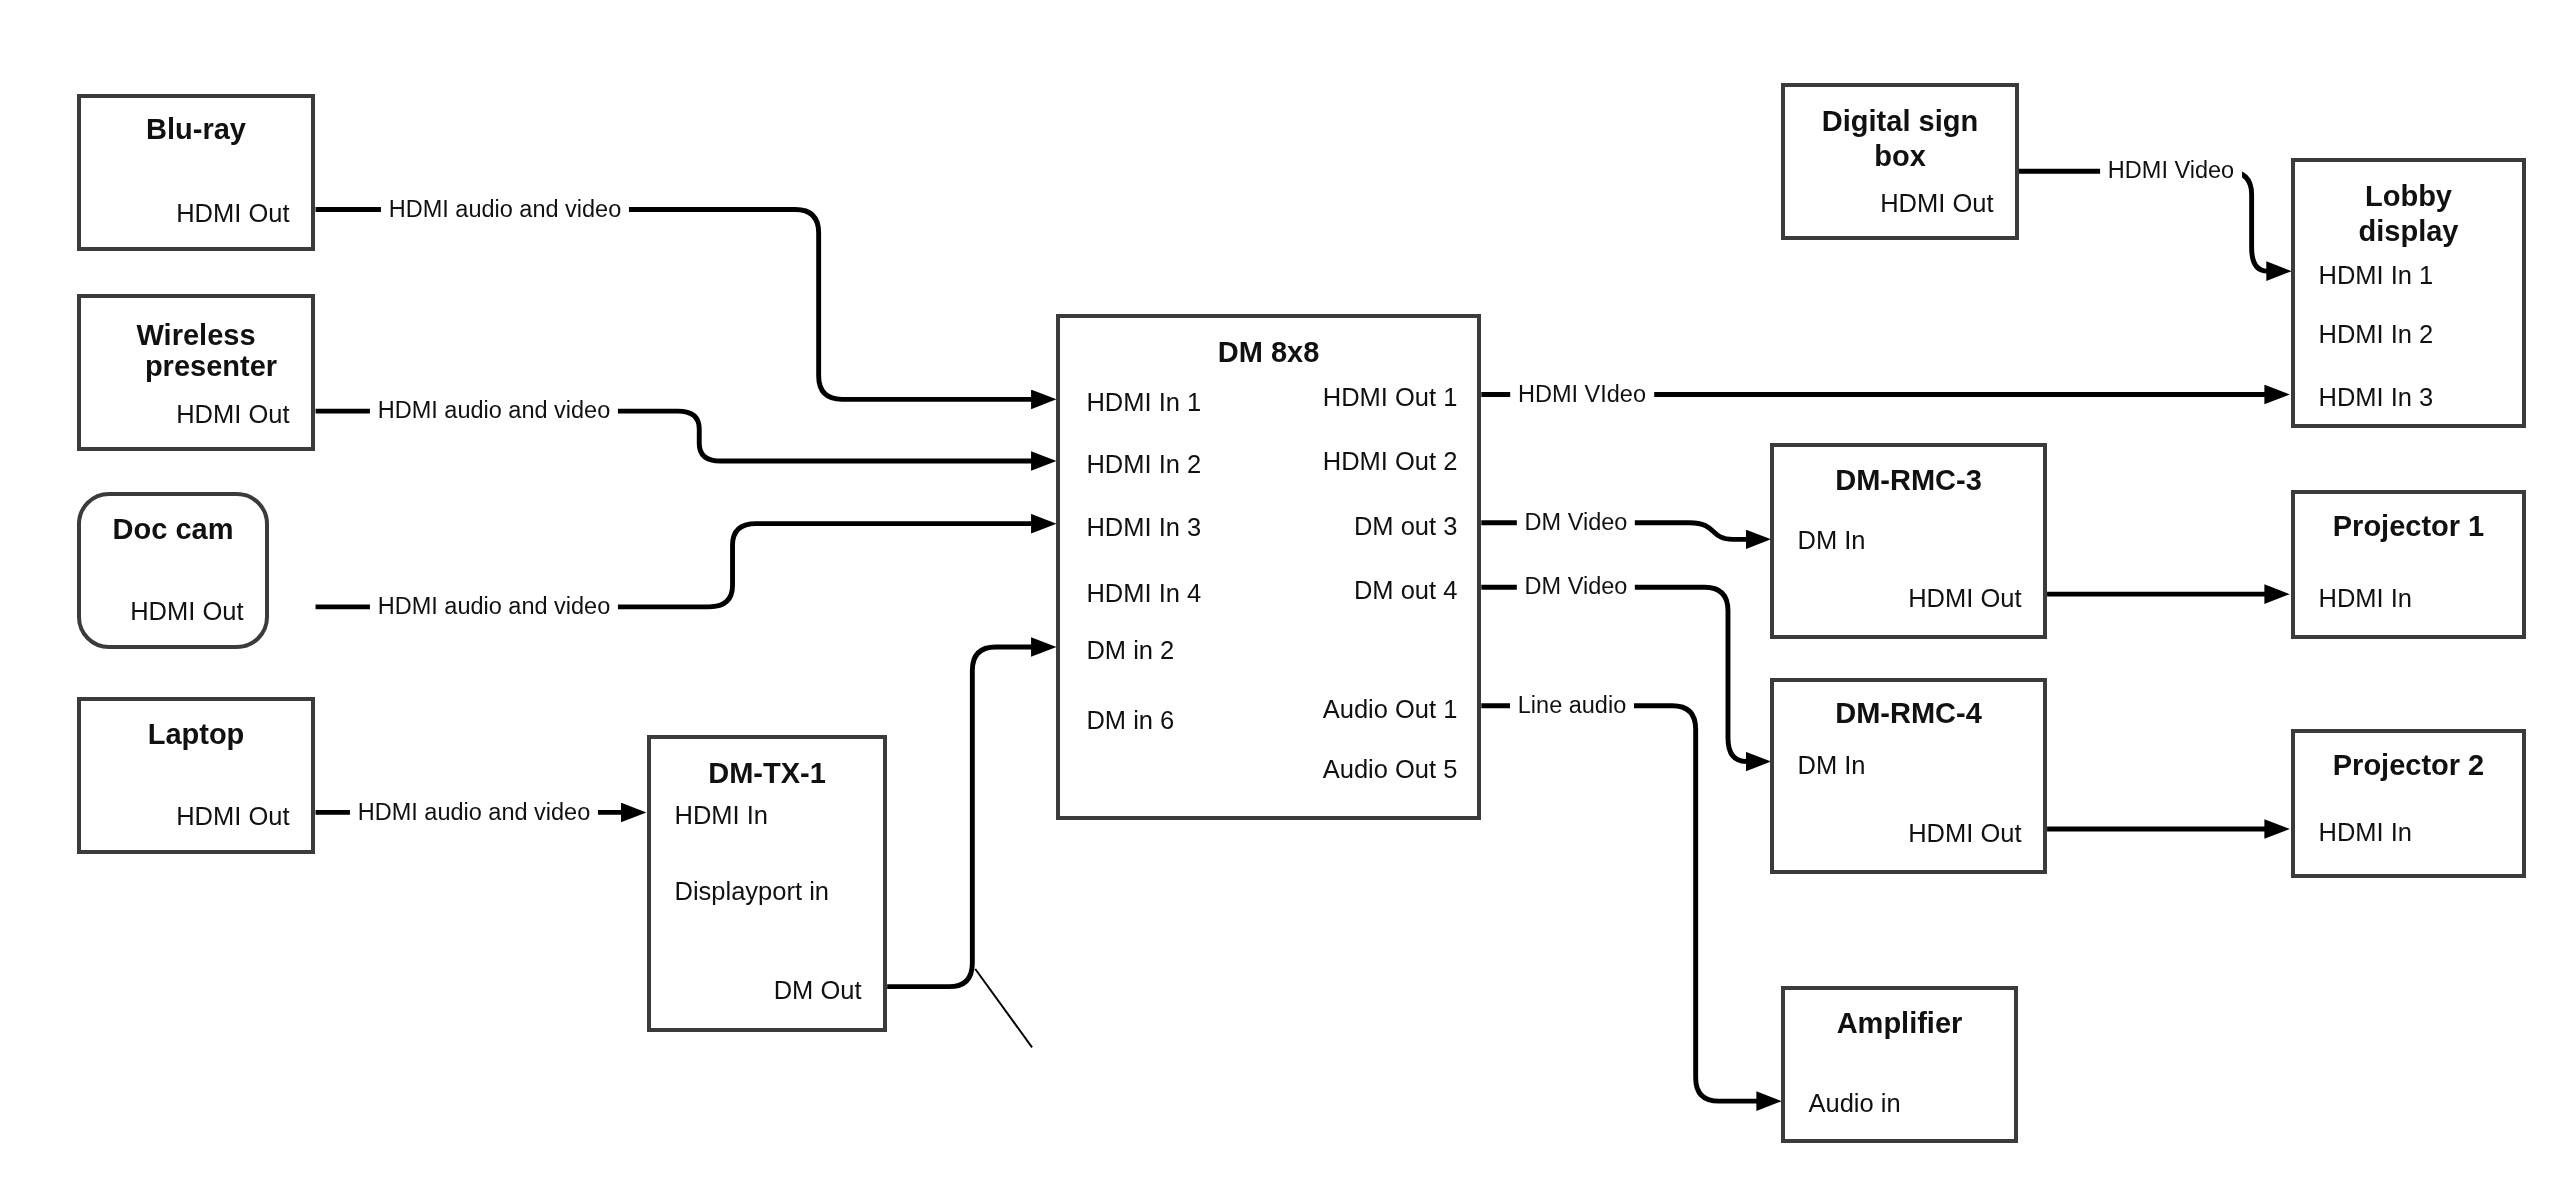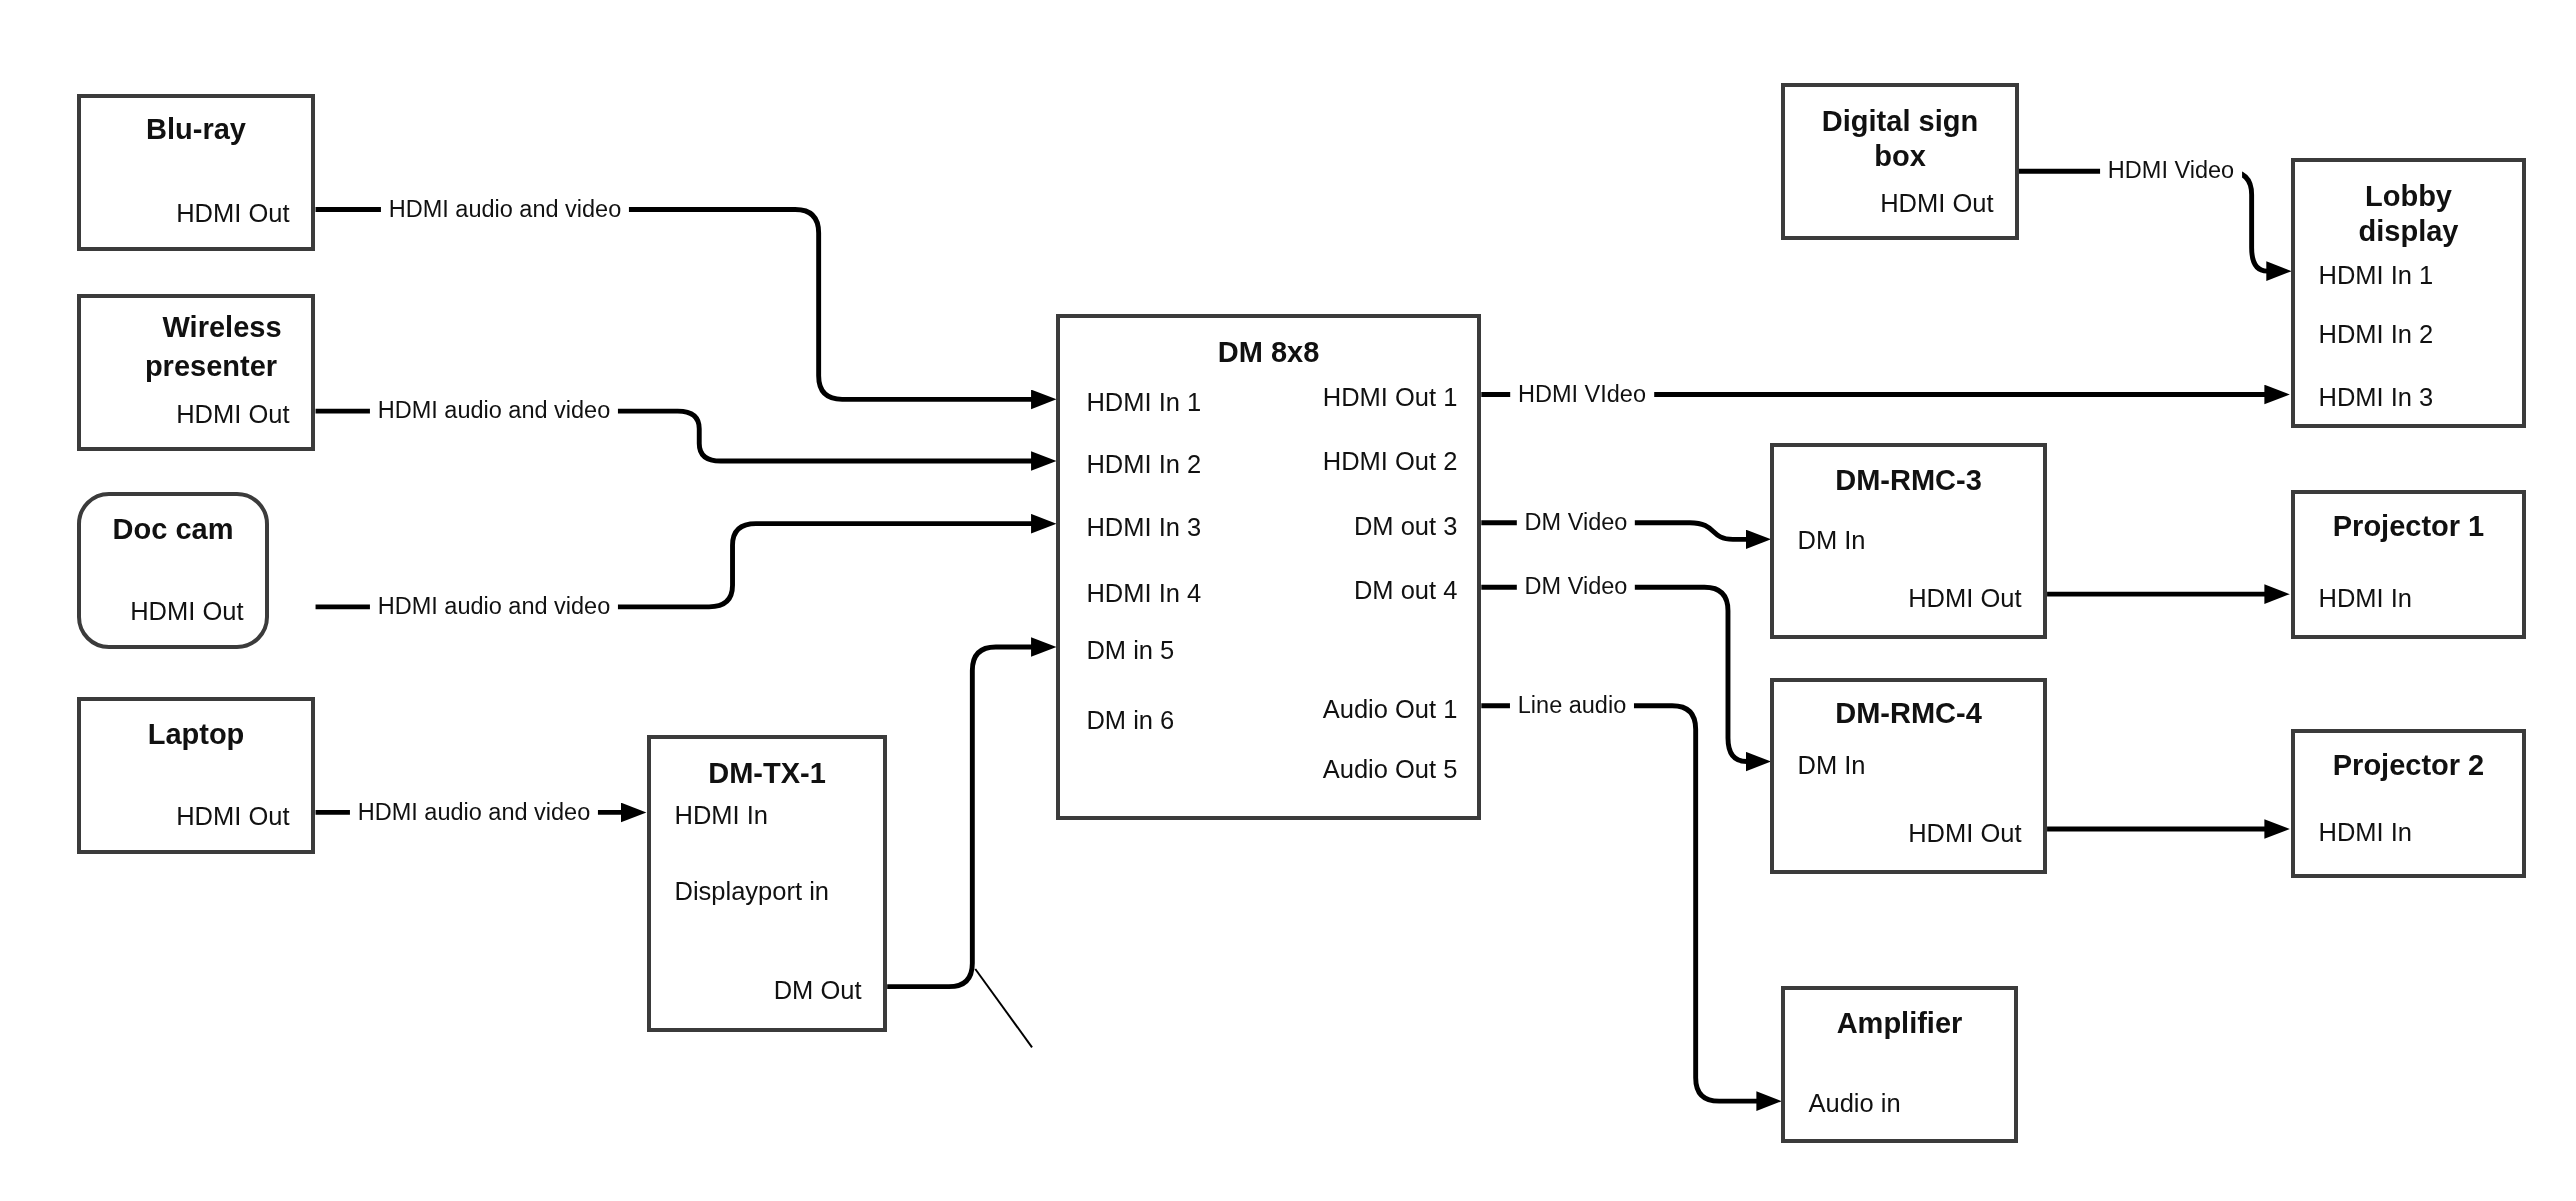--- a/index.html
+++ b/index.html
@@ -44,21 +44,21 @@
     <path d="M 2091 847 H 2314" marker-end="url(#arrow)"></path>
     <path stroke-width="2" d="M 996 990 L 1054 1070"></path>
   </svg>
 
   <div class="node" style="left:77px;top:94px;width:238px;height:157px;">
     <span class="title" style="top:33px;">Blu-ray</span>
     <span class="port pr" style="top:116px;">HDMI Out</span>
   </div>
 
   <div class="node" style="left:77px;top:294px;width:238px;height:157px;">
-    <span class="title" style="top:31px;padding-left:26px;">Wireless</span>
+    <span class="title" style="top:39px;">Wireless</span>
     <span class="title" style="top:70px;margin-left:15px;">presenter</span>
     <span class="port pr" style="top:117px;">HDMI Out</span>
   </div>
 
   <div class="node" style="left:77px;top:492px;width:192px;height:157px;border-radius:32px;">
     <span class="title" style="top:35px;">Doc cam</span>
     <span class="port pr" style="top:116px;">HDMI Out</span>
   </div>
 
   <div class="node" style="left:77px;top:697px;width:238px;height:157px;">
@@ -72,21 +72,21 @@
     <span class="port pl" style="top:153px;">Displayport in</span>
     <span class="port pr" style="top:252px;">DM Out</span>
   </div>
 
   <div class="node dm8" style="left:1056px;top:314px;width:425px;height:506px;">
     <span class="title" style="top:36px;">DM 8x8</span>
     <span class="port pl" style="top:85px;">HDMI In 1</span>
     <span class="port pl" style="top:147px;">HDMI In 2</span>
     <span class="port pl" style="top:210px;">HDMI In 3</span>
     <span class="port pl" style="top:276px;">HDMI In 4</span>
-    <span class="port pl" style="top:333px;">DM in 5</span>
+    <span class="port pl" style="top:333px;">DM in 2</span>
     <span class="port pl" style="top:403px;">DM in 6</span>
     <span class="port pr" style="top:80px;">HDMI Out 1</span>
     <span class="port pr" style="top:144px;">HDMI Out 2</span>
     <span class="port pr" style="top:209px;">DM out 3</span>
     <span class="port pr" style="top:273px;">DM out 4</span>
     <span class="port pr" style="top:392px;">Audio Out 1</span>
     <span class="port pr" style="top:452px;">Audio Out 5</span>
   </div>
 
   <div class="node" style="left:1781px;top:54px;width:238px;height:157px;margin-top:29px;">

